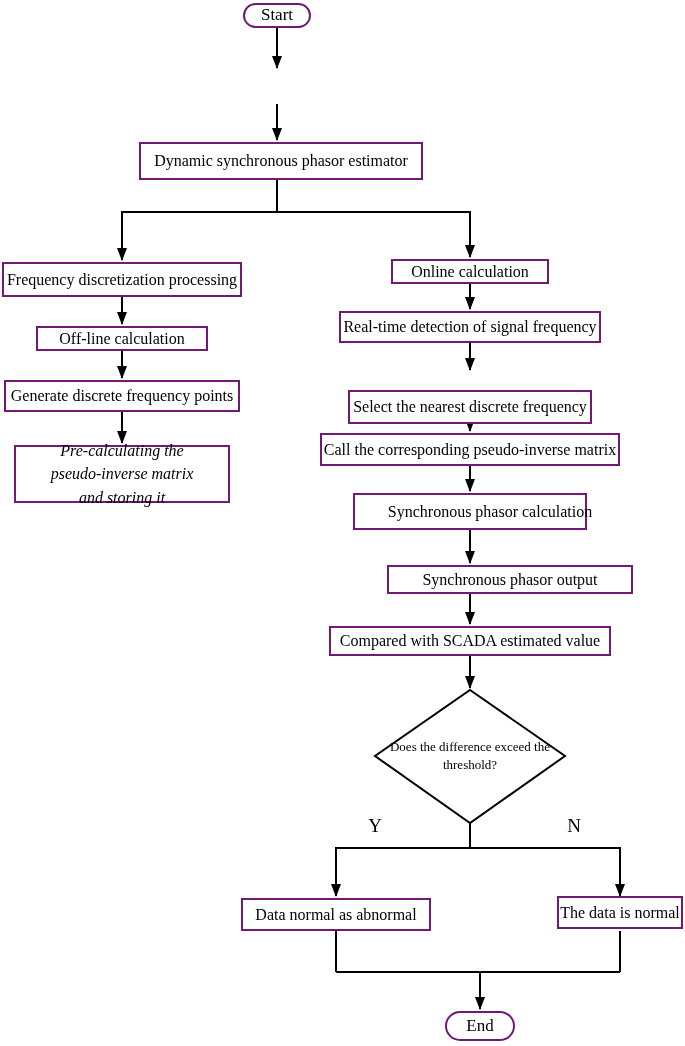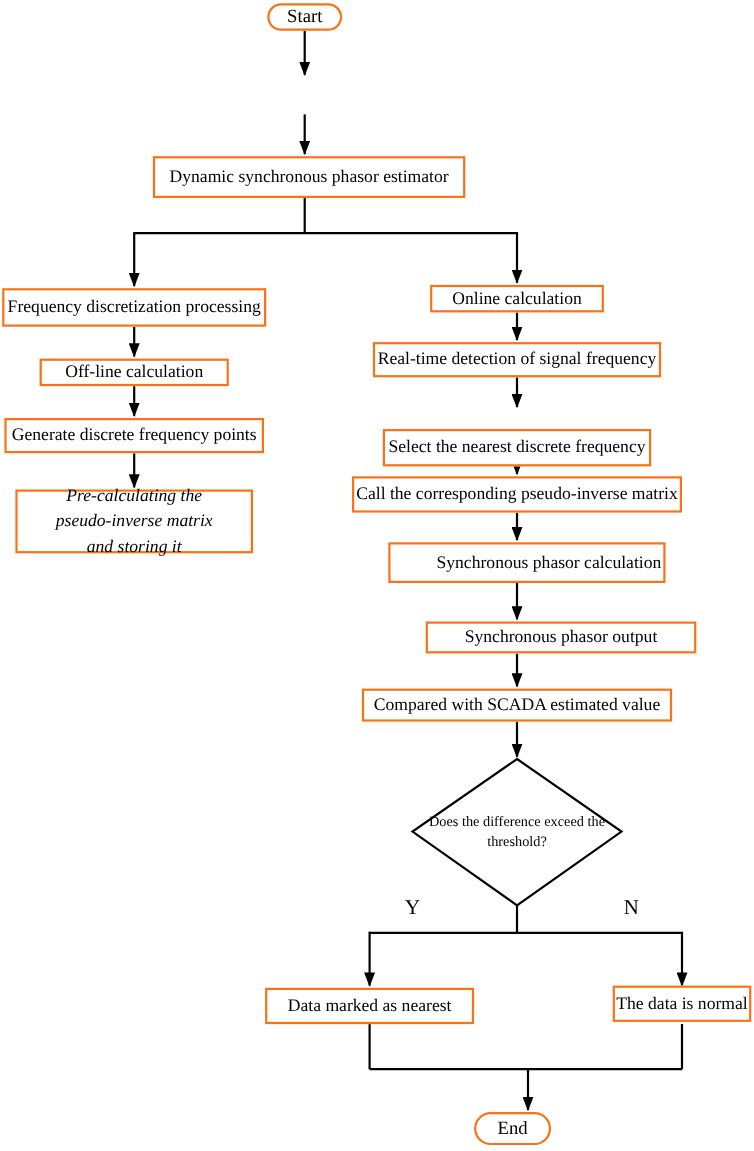--- a/index.html
+++ b/index.html
@@ -19,21 +19,21 @@
   .wires {
     position: absolute;
     left: 0;
     top: 0;
     width: 685px;
     height: 1046px;
   }
   .node {
     position: absolute;
     box-sizing: border-box;
-    border: 2px solid #f97316;
+    border: 2px solid #701a75;
     background: #ffffff;
     display: flex;
     align-items: center;
     justify-content: center;
     text-align: center;
     font-size: 16px;
     line-height: 1.2;
     white-space: nowrap;
   }
   .oval {
@@ -125,30 +125,30 @@
   <div class="node multiline" style="left:14px; top:445px; width:216px; height:58px;">Pre-calculating the pseudo-inverse matrix and storing it</div>
 
   <div class="node" style="left:339px; top:311px; width:262px; height:32px;">Real-time detection of signal frequency</div>
 
   <div class="node" style="left:391px; top:259px; width:158px; height:25px;">Online calculation</div>
 
   <div class="node" style="left:348px; top:372px; width:244px; height:34px;margin-top:18px;">Select the nearest discrete frequency</div>
 
   <div class="node" style="left:320px; top:433px; width:300px; height:33px;">Call the corresponding pseudo-inverse matrix</div>
 
-  <div class="node" style="left:353px; top:493px; width:252px; height:37px;padding-left:40px;">Synchronous phasor calculation</div>
+  <div class="node" style="left:353px; top:493px; width:234px; height:37px;padding-left:40px;">Synchronous phasor calculation</div>
 
   <div class="node" style="left:347px; top:565px; width:246px; height:29px;margin-left:40px;">Synchronous phasor output</div>
 
   <div class="node" style="left:329px; top:626px; width:282px; height:30px;">Compared with SCADA estimated value</div>
 
   <div class="free-label decision-text" style="left:382px; top:725px; width:176px; height:62px;">Does the difference exceed the threshold?</div>
 
   <div class="free-label edge-label" style="left:360px; top:814px; width:30px; height:24px;">Y</div>
   <div class="free-label edge-label" style="left:559px; top:814px; width:30px; height:24px;">N</div>
 
-  <div class="node" style="left:241px; top:898px; width:190px; height:33px;">Data marked as nearest</div>
+  <div class="node" style="left:241px; top:898px; width:190px; height:33px;">Data normal as abnormal</div>
 
   <div class="node" style="left:557px; top:882px; width:126px; height:33px;margin-top:14px;">The data is normal</div>
 
-  <div class="node oval" style="left:431px; top:1011px; width:70px; height:30px;">End</div>
+  <div class="node oval" style="left:445px; top:1011px; width:70px; height:30px;">End</div>
 
 </div>
 
 </body></html>

